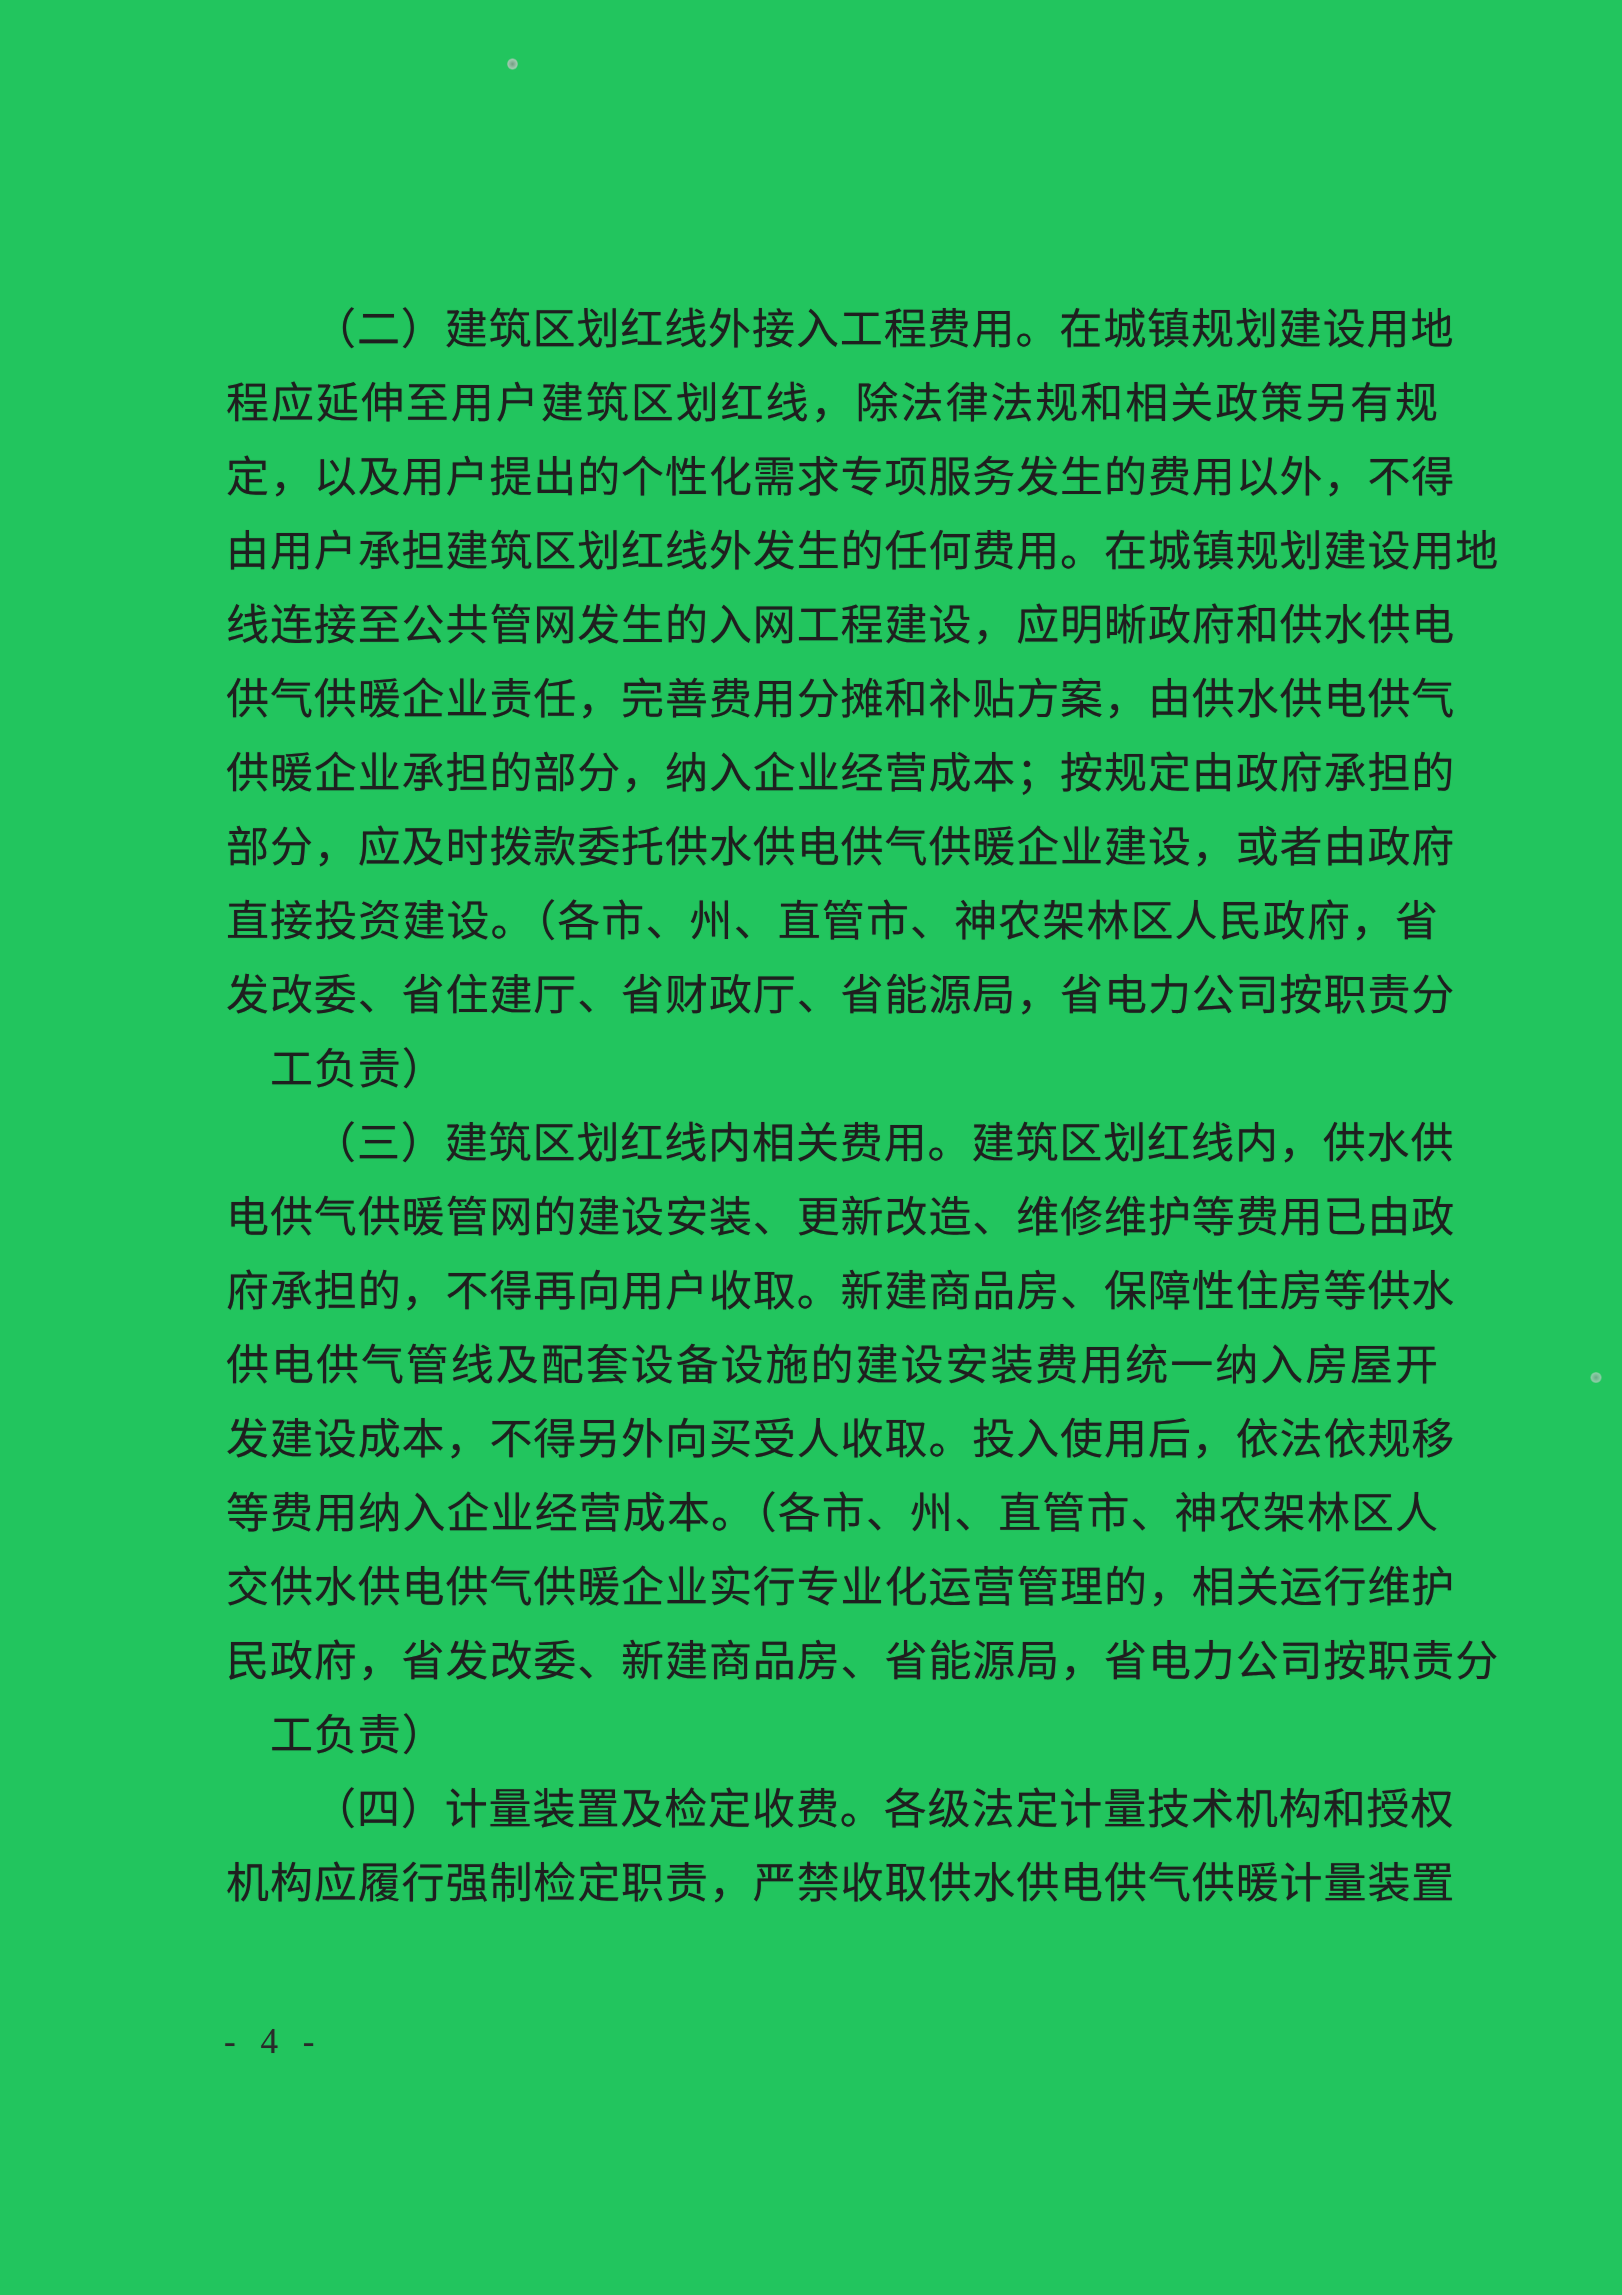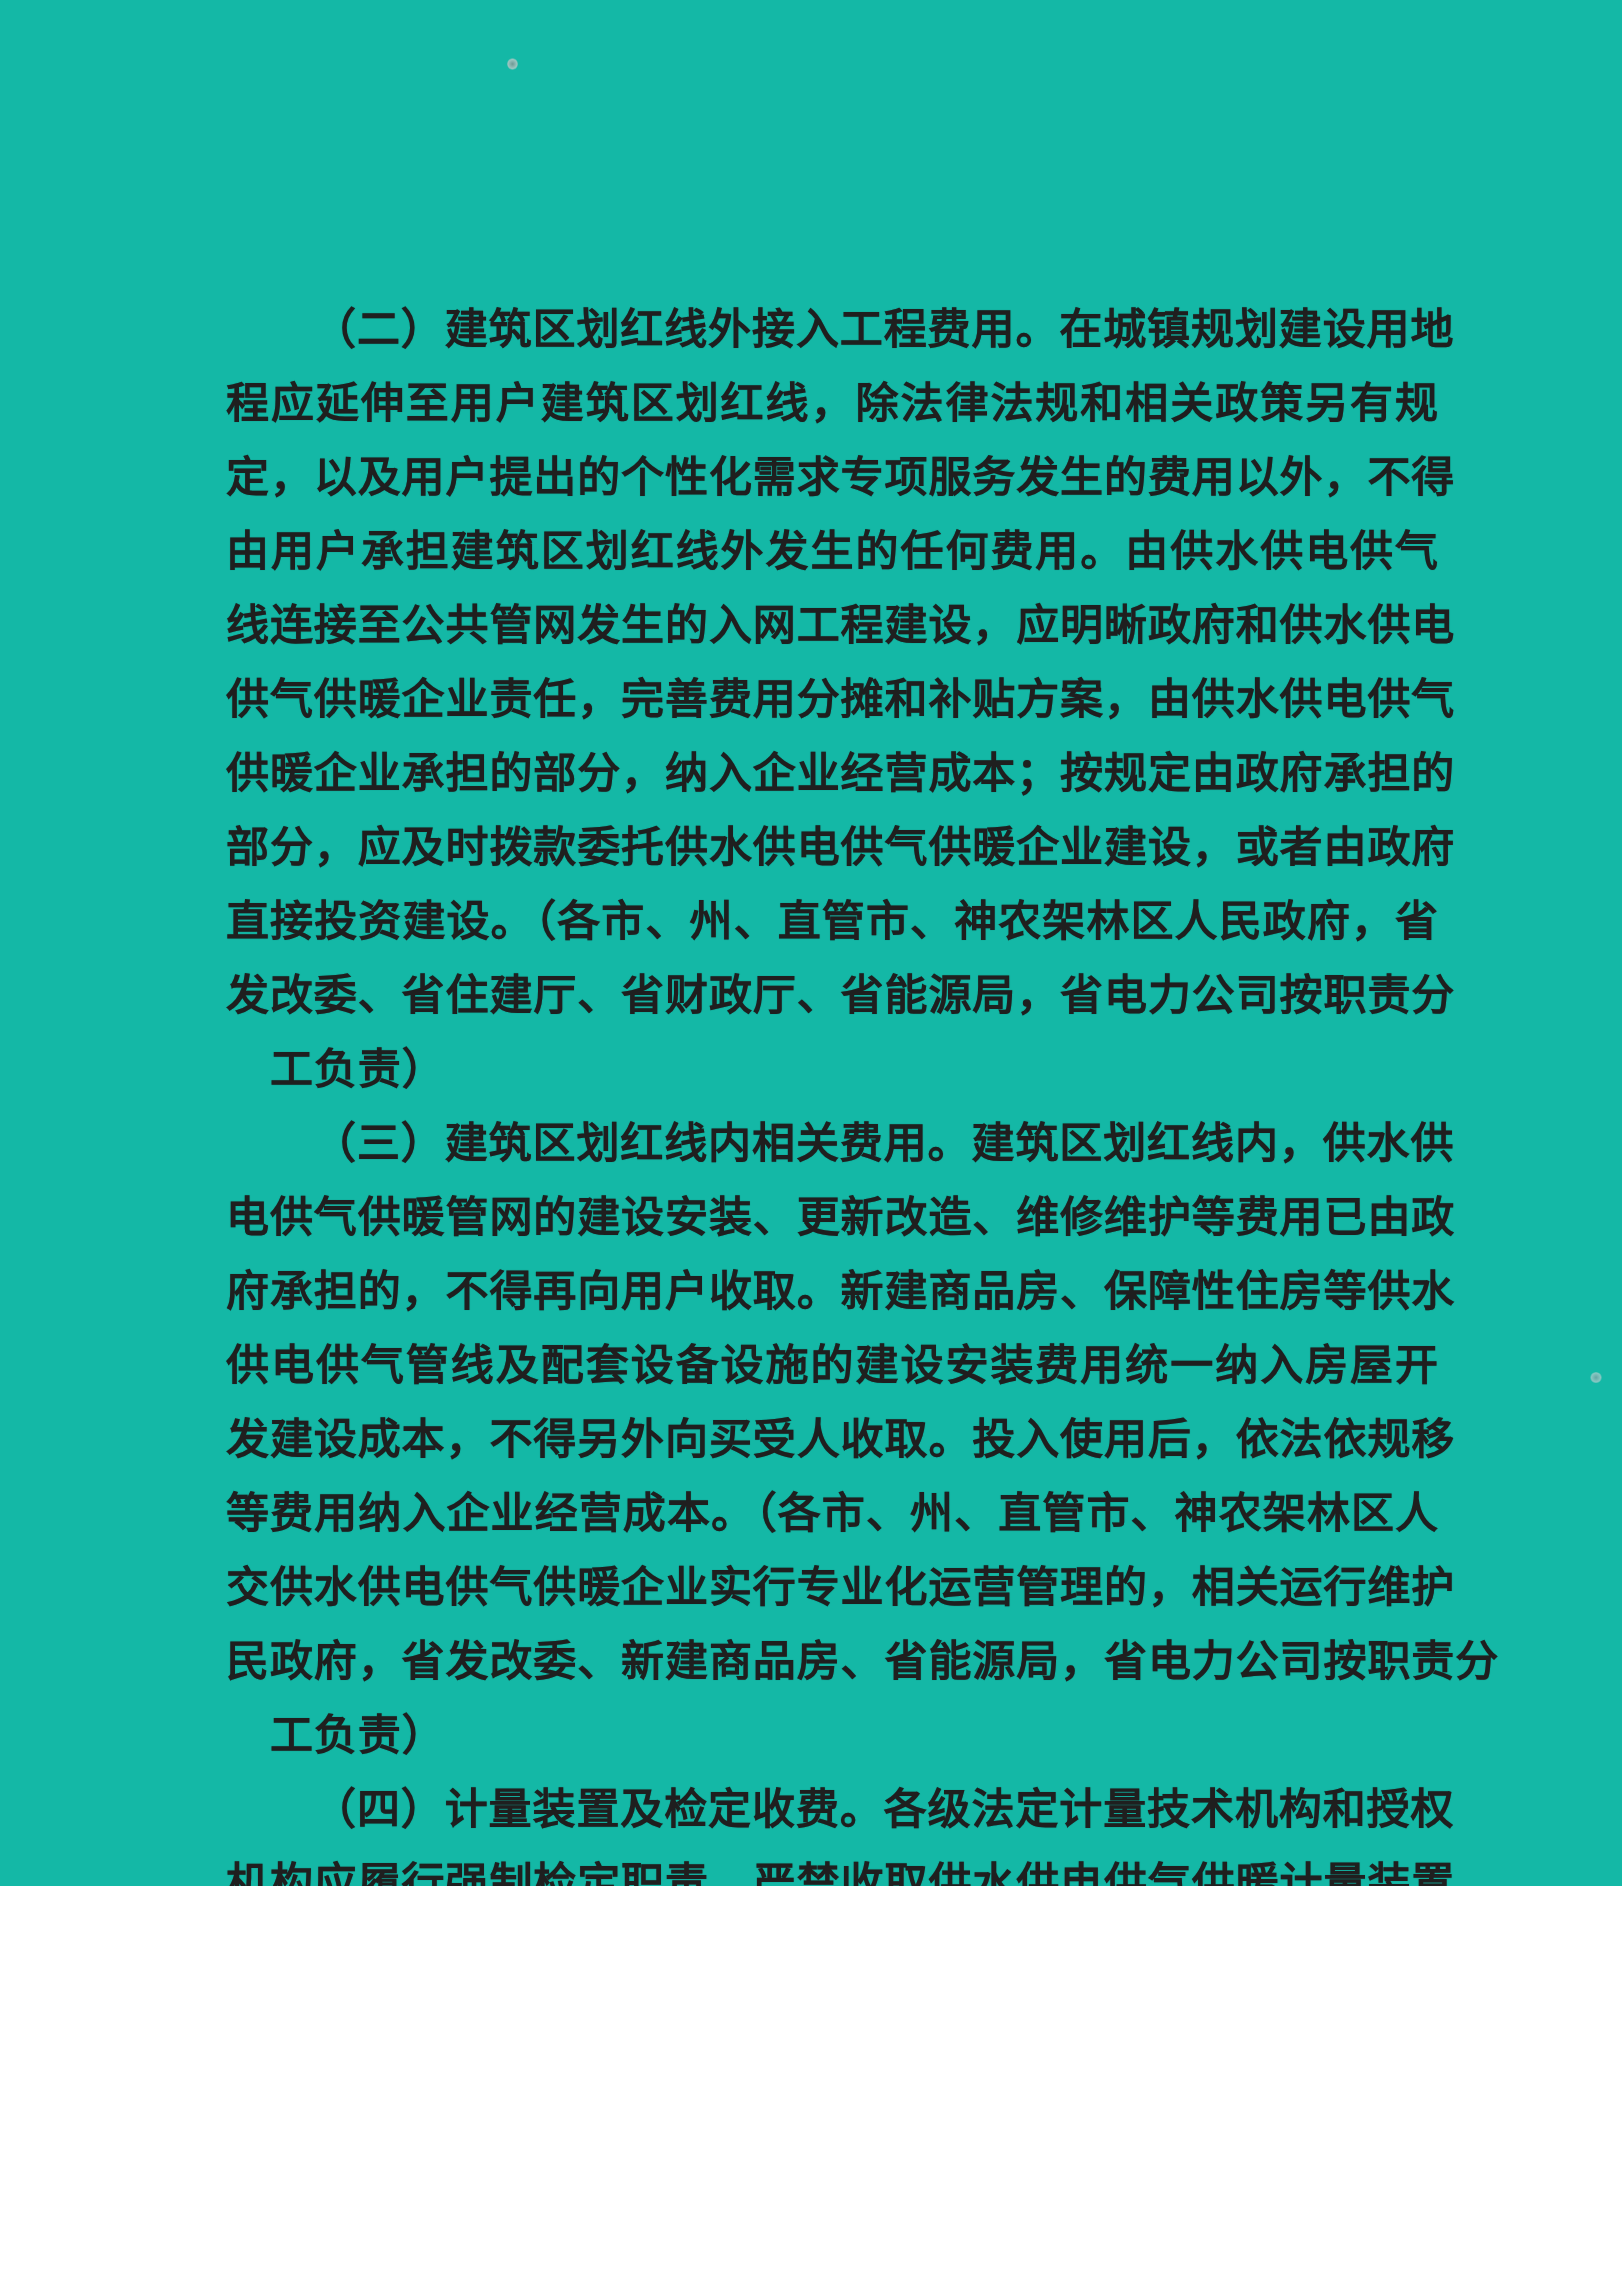--- a/index.html
+++ b/index.html
@@ -3,26 +3,25 @@
 <meta charset="utf-8">
 <style>
   html, body {
     margin: 0;
     padding: 0;
     background: #ffffff;
   }
   .page {
     position: relative;
     width: 1622px;
-    height: 1886px;
-    background: #14b8a6;
+    height: 2295px;
+    background: #22c55e;
     overflow: hidden;
     font-family: "Liberation Serif", "DejaVu Serif", serif;
     color: #1f1f1f;
-    font-weight: bold;
   }
   .body-text {
     position: absolute;
     left: 226px;
     top: 293px;
     width: 1213px;
   }
   .para {
     margin: 0;
     padding: 0;
@@ -83,21 +82,21 @@
 
   <div class="speck speck-top"></div>
   <div class="speck speck-right"></div>
 
   <div class="body-text">
 
     <div class="para">
       <div class="line indent">（二）建筑区划红线外接入工程费用。在城镇规划建设用地</div>
       <div class="line">程应延伸至用户建筑区划红线，除法律法规和相关政策另有规</div>
       <div class="line">定，以及用户提出的个性化需求专项服务发生的费用以外，不得</div>
-      <div class="line">由用户承担建筑区划红线外发生的任何费用。由供水供电供气</div>
+      <div class="line">由用户承担建筑区划红线外发生的任何费用。在城镇规划建设用地</div>
       <div class="line">线连接至公共管网发生的入网工程建设，应明晰政府和供水供电</div>
       <div class="line">供气供暖企业责任，完善费用分摊和补贴方案，由供水供电供气</div>
       <div class="line">供暖企业承担的部分，纳入企业经营成本；按规定由政府承担的</div>
       <div class="line">部分，应及时拨款委托供水供电供气供暖企业建设，或者由政府</div>
       <div class="line">直接投资建设。（各市、州、直管市、神农架林区人民政府，省</div>
       <div class="line">发改委、省住建厅、省财政厅、省能源局，省电力公司按职责分</div>
       <div class="line short">工负责）</div>
     </div>
 
     <div class="para">

